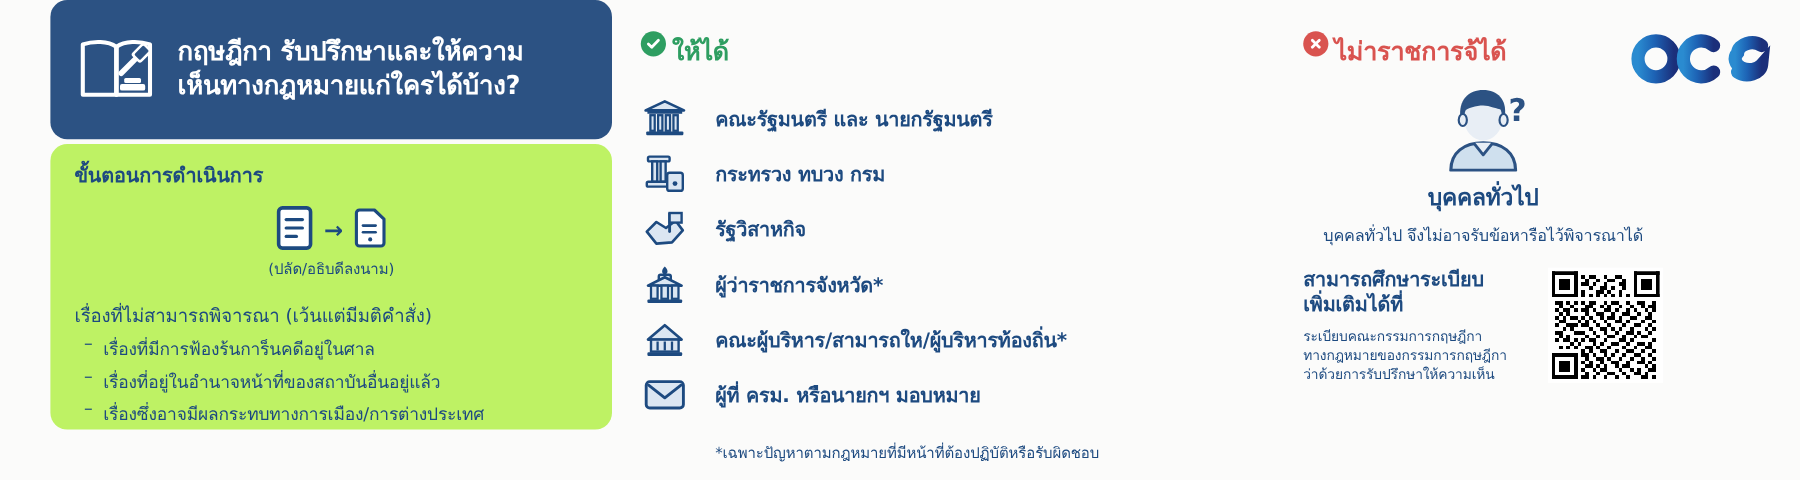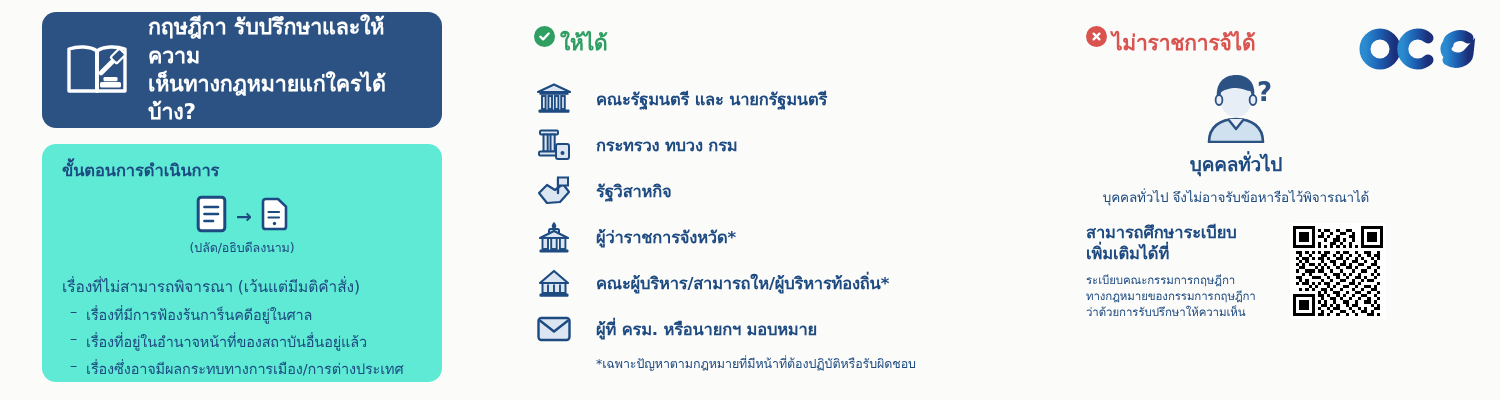--- a/index.html
+++ b/index.html
@@ -11,22 +11,22 @@
     font-family: "DejaVu Sans", "Liberation Sans", sans-serif;
     overflow: hidden;
     position: relative;
   }
 
   .page { position: relative; width: 1500px; height: 400px; }
 
   
   .col-left {
     position: absolute;
-    left: 42px; top: 12px;
-    width: 400px; height: 368px;
+    left: 42px; top: 0;
+    width: 468px; height: 368px;
   }
 
   .title-card {
     background: #2c5283;
     border-radius: 14px;
     height: 116px;
     display: flex;
     align-items: center;
     padding: 0 22px;
     gap: 18px;
@@ -34,22 +34,22 @@
   .title-card .book-icon { flex: 0 0 auto; }
   .title-card .title-text {
     color: #ffffff;
     font-size: 21.5px;
     font-weight: bold;
     line-height: 1.32;
     letter-spacing: -0.2px;
   }
 
   .gray-panel {
-    margin-top: 16px;
-    background: #5eead4;
+    margin-top: 4px;
+    background: #bef264;
     border-radius: 14px;
     height: 238px;
     padding: 13px 20px 14px 20px;
     position: relative;
   }
 
   .panel-heading {
     color: #1d4a80;
     font-size: 16.5px;
     font-weight: bold;
@@ -138,21 +138,21 @@
     height: 46px;
   }
   .allow-item .ico { width: 40px; flex: 0 0 40px; display: flex; justify-content: center; }
   .allow-item .lbl {
     color: #1d4a80;
     font-size: 16.5px;
     font-weight: bold;
     letter-spacing: -0.2px;
   }
   .allow-footnote {
-    margin-top: 2px;
+    margin-top: 16px;
     margin-left: 62px;
     color: #1d4a80;
     font-size: 12.5px;
     letter-spacing: -0.1px;
   }
 
   
   .col-right {
     position: absolute;
     left: 1086px; top: 26px;

